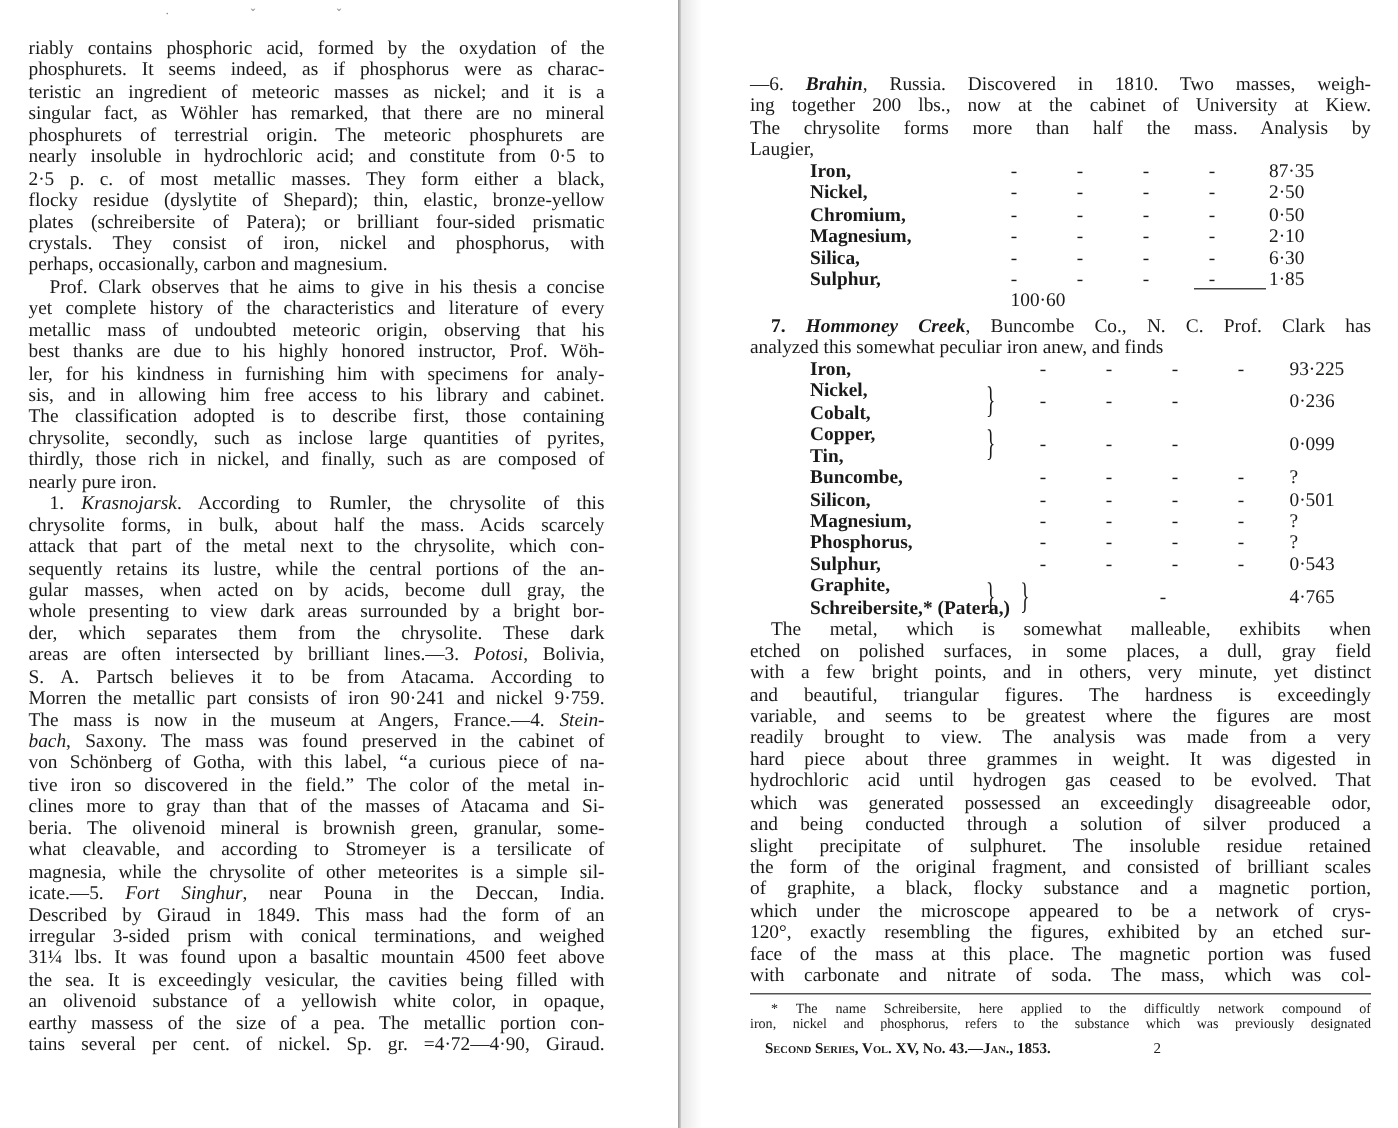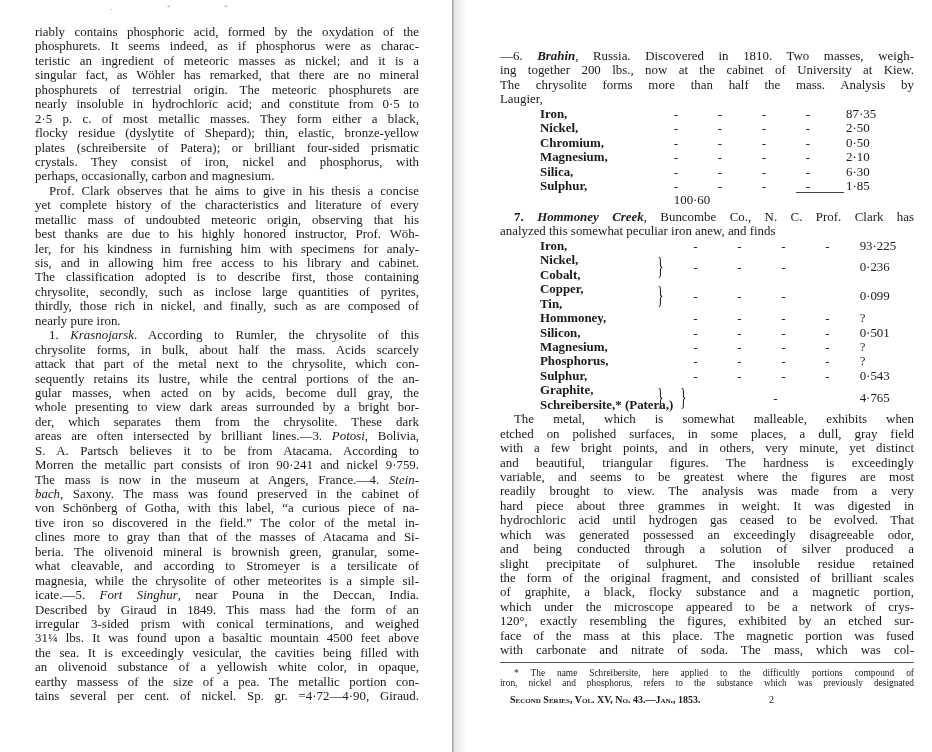--- a/index.html
+++ b/index.html
@@ -7,21 +7,21 @@
        font-family:"Liberation Serif","DejaVu Serif",serif;color:#1a1a1a;}
   .page{position:absolute;top:0;height:752px;}
   #left-page{left:0;width:452px;}
   #right-page{left:454px;width:478px;margin-top:27px;}
   .gutter{position:absolute;left:452px;top:0;width:2px;height:752px;
           background:linear-gradient(to right,#9a9a9a,#d0d0d0);}
   .gutter-shade{position:absolute;left:454px;top:0;width:14px;height:752px;
           background:linear-gradient(to right,rgba(120,120,120,0.18),rgba(255,255,255,0));}
   .scan-marks{position:absolute;left:110px;top:4px;font-size:9px;color:#888;letter-spacing:26px;}
   .col{position:absolute;font-size:12.9px;line-height:14.45px;}
-  #left-col{left:35px;top:25px;width:384px;}
+  #left-col{left:19px;top:25px;width:384px;}
   #right-col{left:46px;top:22px;width:414px;}
   .line{display:block;white-space:nowrap;text-align:justify;text-align-last:justify;height:14.45px;}
   .line.last{text-align-last:left;}
   .indent{padding-left:14px;}
   i{font-style:italic;}
   b{font-weight:bold;}
   .sc{font-variant:small-caps;font-weight:bold;}
   table.analysis{border-collapse:collapse;font-size:12.9px;line-height:14.45px;margin-left:40px;}
   table.analysis td{padding:0;height:14.45px;vertical-align:middle;white-space:nowrap;}
   td.el{width:92px;font-weight:bold;}
@@ -170,21 +170,21 @@
           <tr>
             <td class="el">Copper,</td>
             <td class="brace" rowspan="2"><span style="display:inline-block;transform:scaleY(1.9);">}</span></td>
             <td class="dots" rowspan="2"><span>-</span><span>-</span><span>-</span></td>
             <td class="val" rowspan="2">0·099</td>
           </tr>
           <tr>
             <td class="el">Tin,</td>
           </tr>
           <tr>
-            <td class="el">Hommoney,</td>
+            <td class="el">Buncombe,</td>
             <td class="brace"></td>
             <td class="dots"><span>-</span><span>-</span><span>-</span><span>-</span></td>
             <td class="val">?</td>
           </tr>
           <tr>
             <td class="el">Silicon,</td>
             <td class="brace"></td>
             <td class="dots"><span>-</span><span>-</span><span>-</span><span>-</span></td>
             <td class="val">0·501</td>
           </tr>
@@ -231,21 +231,21 @@
     <span class="line">slight precipitate of sulphuret.  The insoluble residue retained</span>
     <span class="line">the form of the original fragment, and consisted of brilliant scales</span>
     <span class="line">of graphite, a black, flocky substance and a magnetic portion,</span>
     <span class="line">which under the microscope appeared to be a network of crys-</span>
     <span class="line">120°, exactly resembling the figures, exhibited by an etched sur-</span>
     <span class="line">face of the mass at this place.  The magnetic portion was fused</span>
     <span class="line">with carbonate and nitrate of soda.  The mass, which was col-</span>
 
     <div class="fn-rule"></div>
     <div class="footnote">
-      <span class="line indent">* The name Schreibersite, here applied to the difficultly portions compound of</span>
+      <span class="line indent">* The name Schreibersite, here applied to the difficultly network compound of</span>
       <span class="line">iron, nickel and phosphorus, refers to the substance which was previously designated</span>
     </div>
     <div class="sig">
       <span class="sc">Second Series, Vol. XV, No. 43.—Jan., 1853.</span>
       <span class="pg">2</span>
     </div>
   </div>
 </div>
 
 </body></html>

